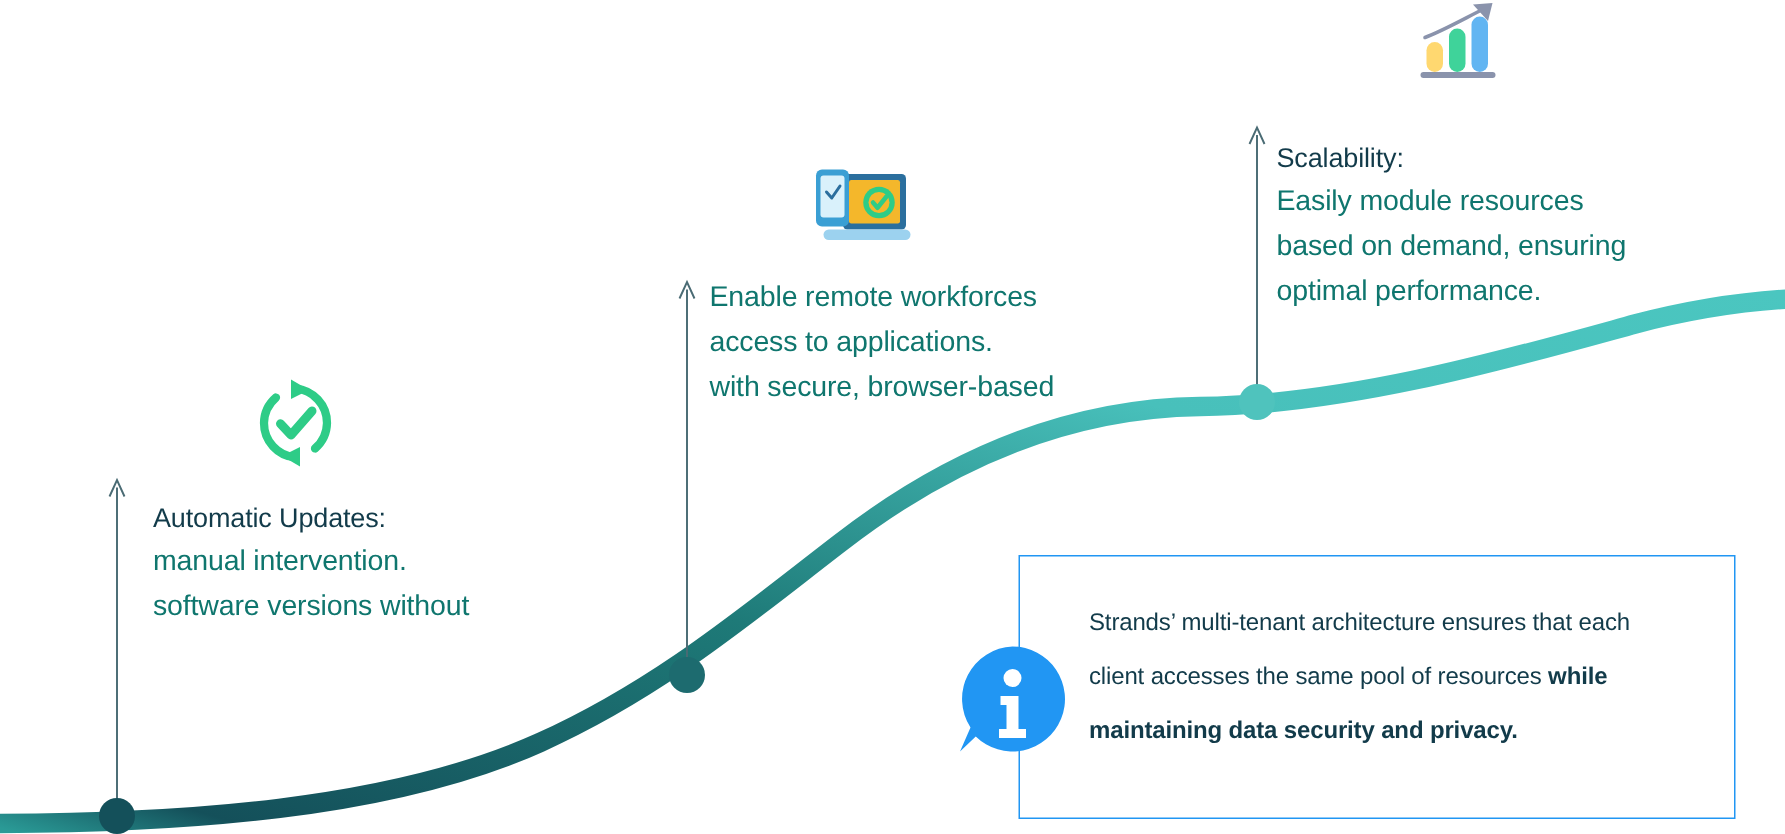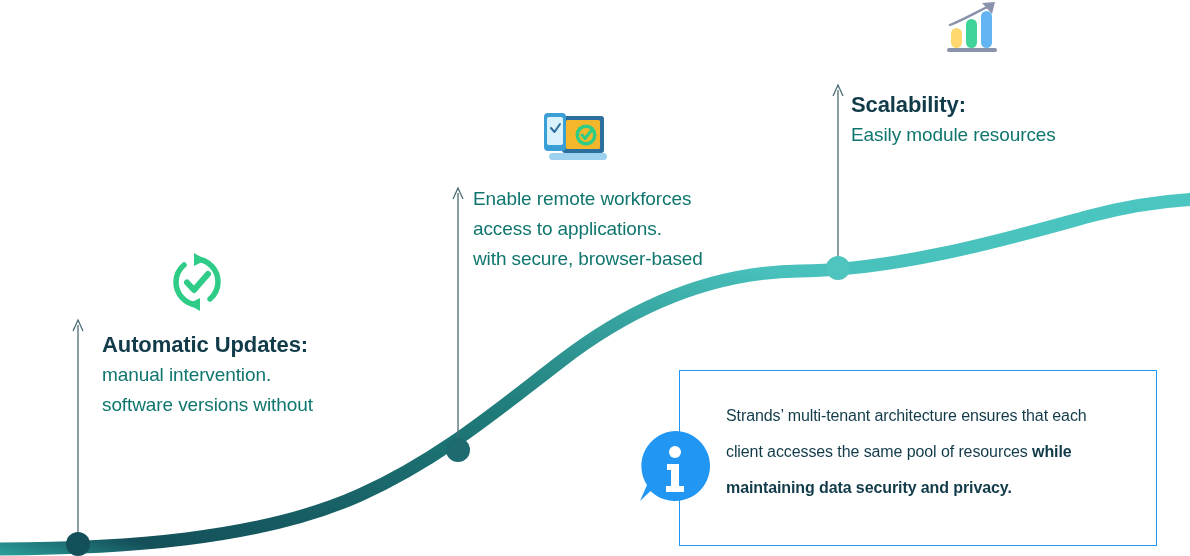--- a/index.html
+++ b/index.html
@@ -16,22 +16,22 @@
   }
   #curve-layer {
     position:absolute; left:0; top:0;
     width:1190px; height:556px;
     pointer-events:none;
   }
 
   
   .callout { position:absolute; }
   .callout .heading {
-    font-size:22px;
-    font-weight:bold;
+    font-size:18px;
+    font-weight:normal;
     color:#123b4a;
     line-height:30px;
     letter-spacing:-0.1px;
     white-space:nowrap;
   }
   .callout .bodytext {
     font-size:19px;
     font-weight:normal;
     color:#0f766e;
     line-height:30px;
@@ -165,20 +165,22 @@
       <div>Enable remote workforces</div>
       <div>access to applications.</div>
       <div>with secure, browser-based</div>
     </div>
   </div>
 
   <div class="callout" id="callout-scalability">
     <div class="heading">Scalability:</div>
     <div class="bodytext">
       <div>Easily module resources</div>
+      <div>based on demand, ensuring</div>
+      <div>optimal performance.</div>
     </div>
   </div>
 
   <div id="info-box"></div>
 
   <div id="info-text">
     <span>Strands’ multi-tenant architecture ensures that each client accesses the same pool of resources </span><b>while maintaining data security and privacy.</b>
   </div>
 
   <div id="info-icon">

